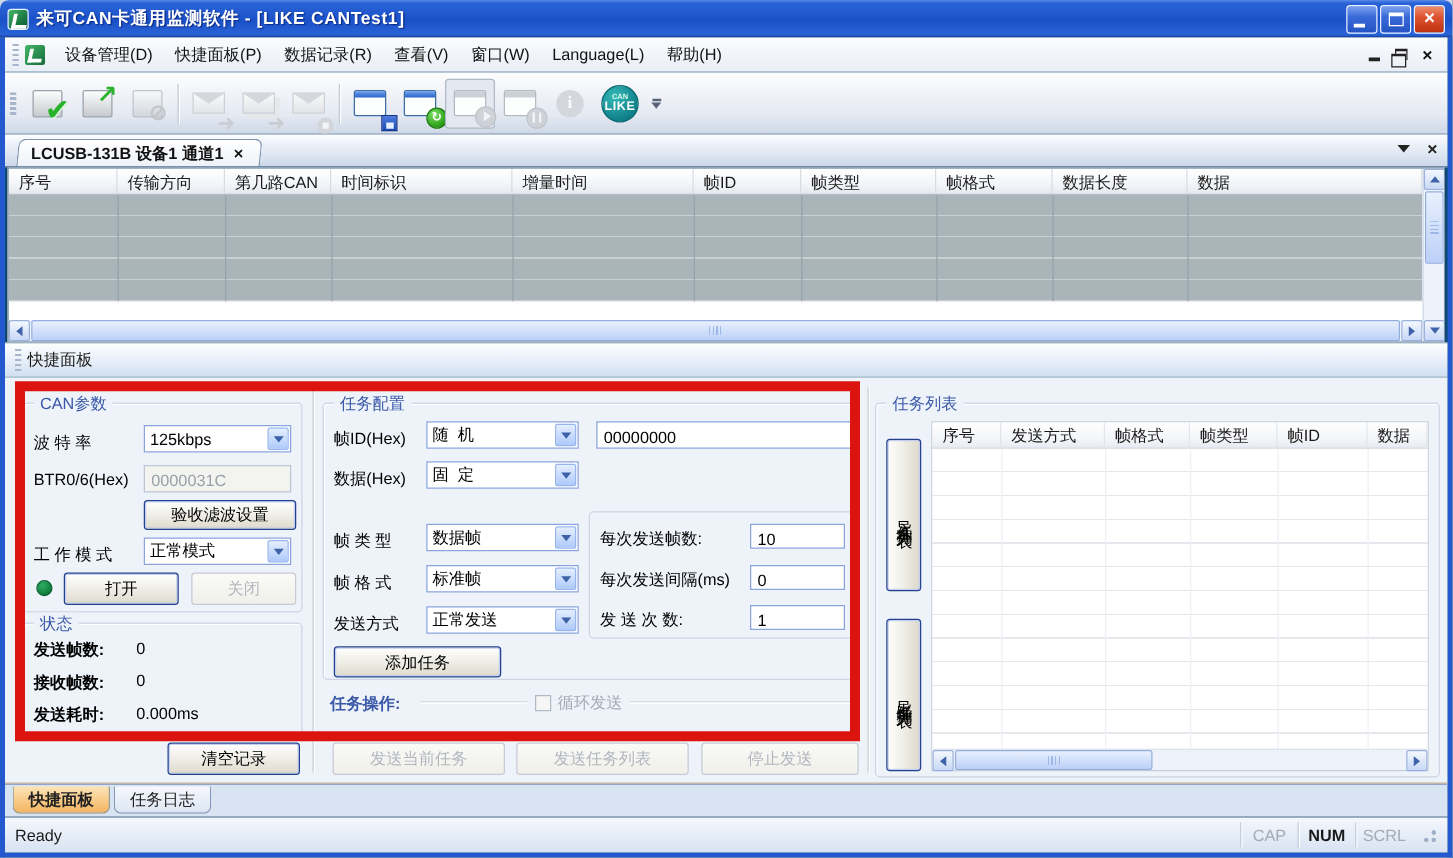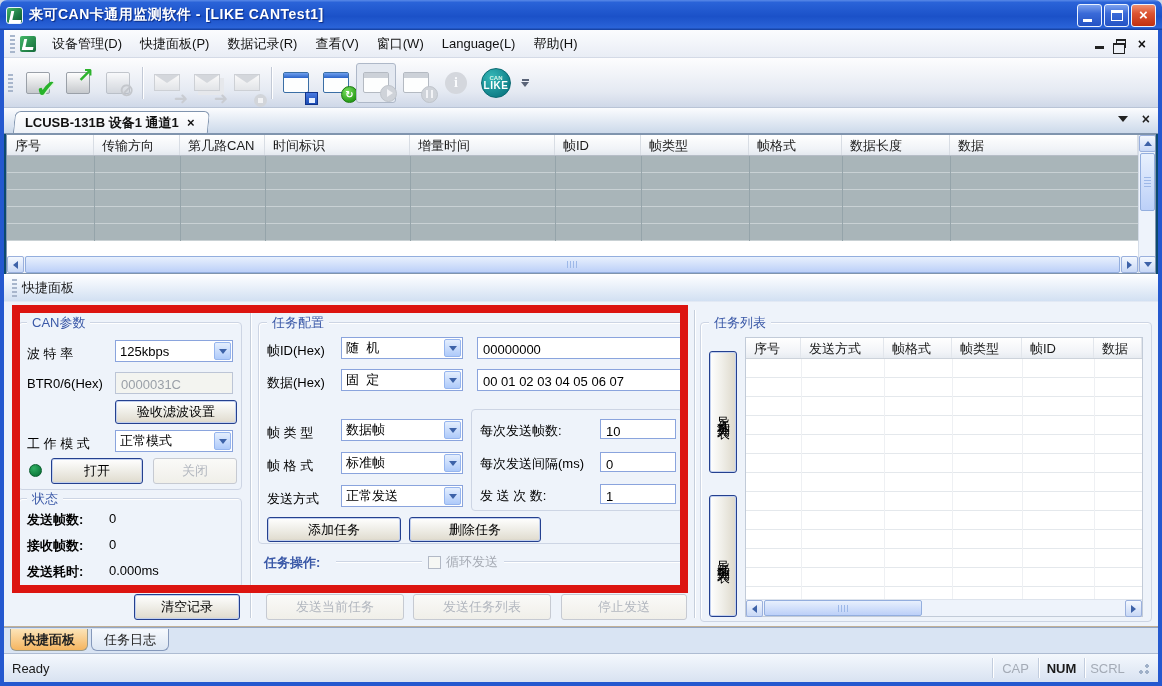--- a/index.html
+++ b/index.html
@@ -412,21 +412,20 @@
         </div>
         <div class="tbox" style="left:218px; top:14px; width:204px;">00000000</div>
 
         <div class="lbl" style="left:8px; top:51px;">数据(Hex)</div>
         <div class="combo" style="left:82px; top:46px; width:122px;">
           <span class="val">固  定</span>
           <span class="cbtn">
               <span class="tri-d"></span>
             </span>
         </div>
-        <div class="tbox" style="left:218px; top:46px; width:204px;">00 01 02 03 04 05 06 07</div>
 
         <div class="lbl" style="left:8px; top:101px;">帧 类 型</div>
         <div class="combo" style="left:82px; top:96px; width:122px;">
           <span class="val">数据帧</span>
           <span class="cbtn">
               <span class="tri-d"></span>
             </span>
         </div>
 
         <div class="lbl" style="left:8px; top:134px;">帧 格 式</div>
@@ -448,21 +447,20 @@
         <div class="grp" style="left:212px; top:86px; width:212px; height:102px; box-shadow:none;">
           <div class="lbl" style="left:8px; top:12px;">每次发送帧数:</div>
           <div class="tbox sm" style="left:128px; top:9px; width:76px;">10</div>
           <div class="lbl" style="left:8px; top:45px;">每次发送间隔(ms)</div>
           <div class="tbox sm" style="left:128px; top:42px; width:76px;">0</div>
           <div class="lbl" style="left:8px; top:77px;">发 送 次 数:</div>
           <div class="tbox sm" style="left:128px; top:74px; width:76px;">1</div>
         </div>
 
         <div class="btn" style="left:8px; top:194px; width:134px; height:25px;">添加任务</div>
-        <div class="btn" style="left:150px; top:194px; width:132px; height:25px;">删除任务</div>
       </div>
 
       <div class="caption-b" style="left:260px; top:252px;">任务操作:</div>
       <div class="hline" style="left:332px; top:259px; width:350px;"></div>
       <div class="chk-wrap" style="left:418px; top:251px;">
         <div class="chk"></div>
         <div class="chk-lbl">循环发送</div>
       </div>
       <div class="btn dis" style="left:262px; top:292px; width:138px; height:26px;">发送当前任务</div>
       <div class="btn dis" style="left:409px; top:292px; width:138px; height:26px;">发送任务列表</div>

